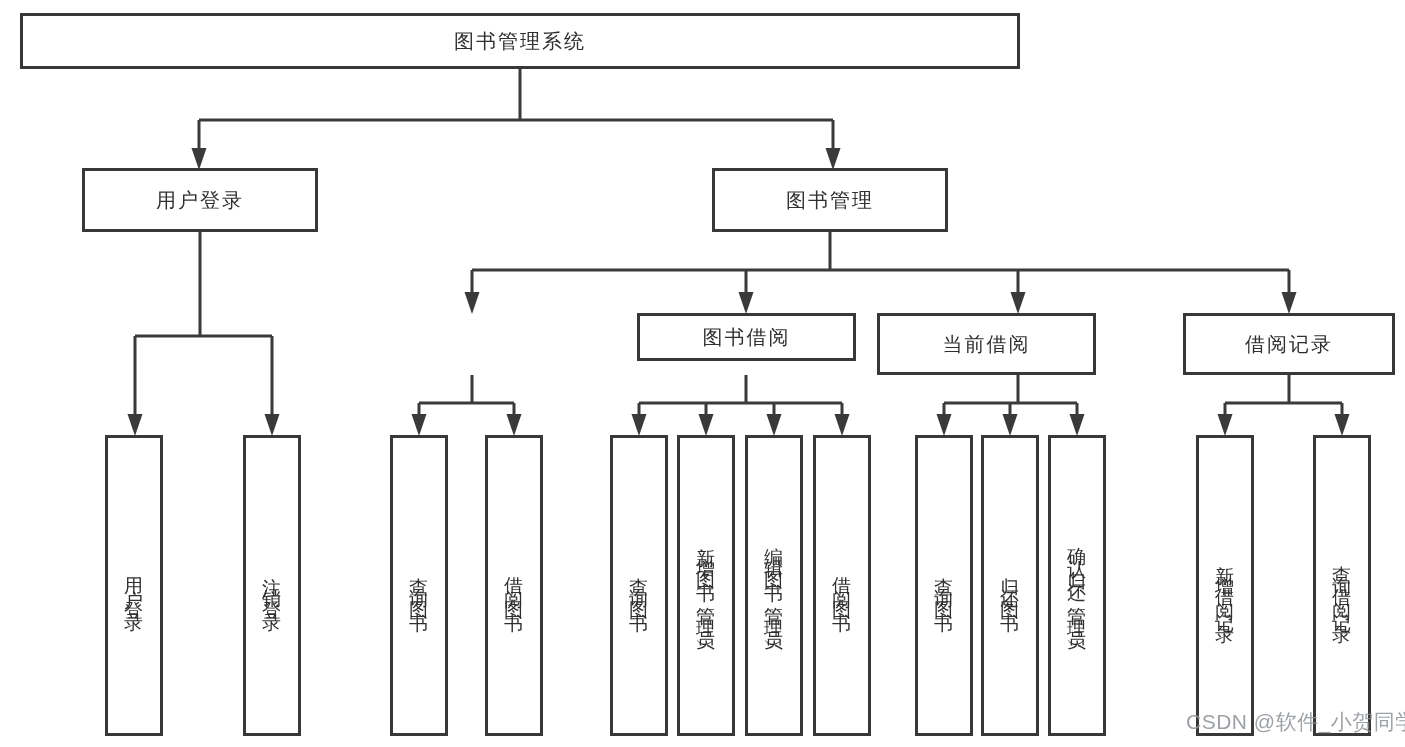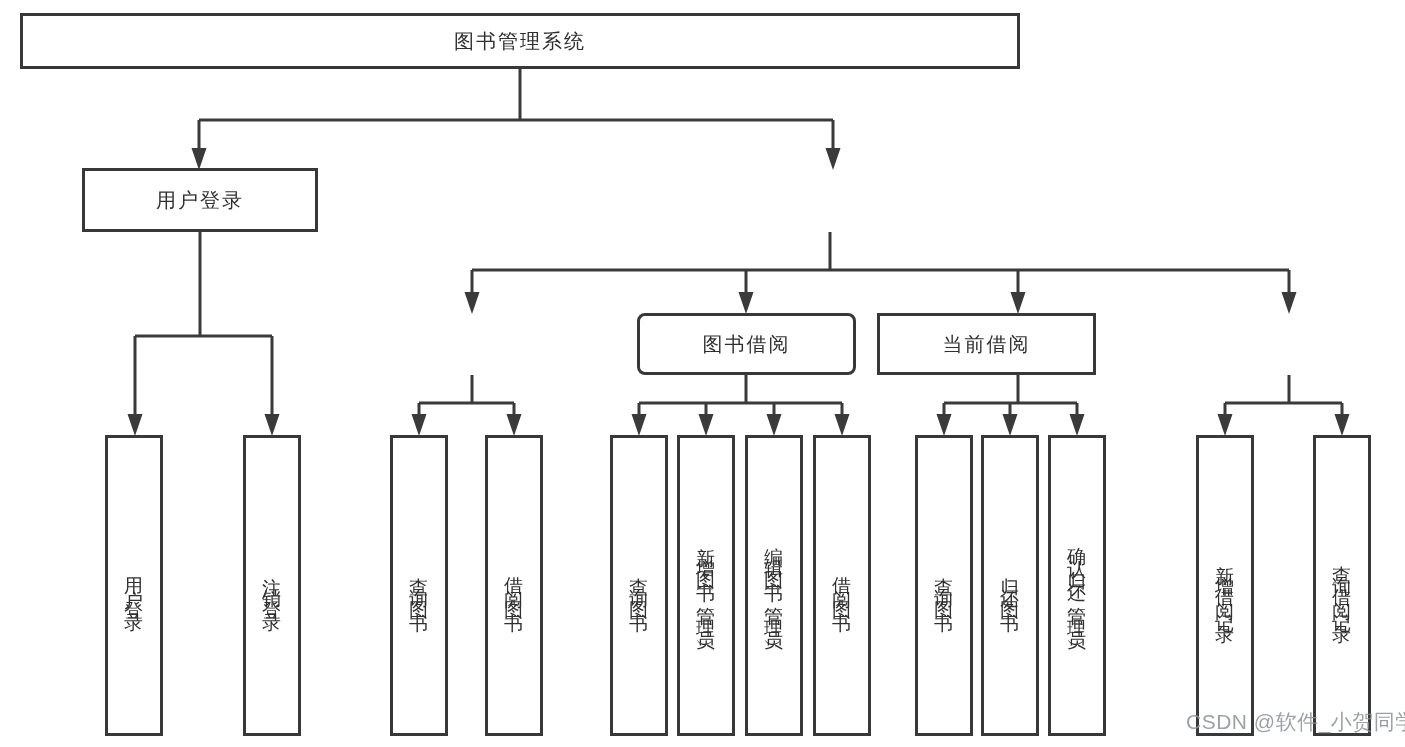--- a/index.html
+++ b/index.html
@@ -90,23 +90,25 @@
       <polygon points="1002.5,414 1017.5,414 1010,436"></polygon>
       <polygon points="1069.5,414 1084.5,414 1077,436"></polygon>
       <polygon points="1217.5,414 1232.5,414 1225,436"></polygon>
       <polygon points="1334.5,414 1349.5,414 1342,436"></polygon>
     </g>
   </svg>
 
   <div class="node" style="left:20px; top:13px; width:1000px; height:56px;">图书管理系统</div>
 
   <div class="node" style="left:82px; top:168px; width:236px; height:64px;">用户登录</div>
+  <div class="node" style="left:712px; top:168px; width:236px; height:64px;">图书管理</div>
 
-  <div class="node" style="left:637px; top:313px; width:219px; height:62px;border-radius:8px;">图书借阅</div>
+  <div class="node" style="left:637px; top:313px; width:219px; height:48px;">图书借阅</div>
   <div class="node" style="left:877px; top:313px; width:219px; height:62px;">当前借阅</div>
+  <div class="node" style="left:1183px; top:313px; width:212px; height:62px;">借阅记录</div>
 
   <div class="node v" style="left:105px; top:435px; width:58px; height:301px;">用户登录</div>
   <div class="node v" style="left:243px; top:435px; width:58px; height:301px;">注销登录</div>
 
   <div class="node v" style="left:390px; top:435px; width:58px; height:301px;">查询图书</div>
   <div class="node v" style="left:485px; top:435px; width:58px; height:301px;">借阅图书</div>
 
   <div class="node v" style="left:610px; top:435px; width:58px; height:301px;">查询图书</div>
   <div class="node v" style="left:677px; top:435px; width:58px; height:301px;">新增图书（管理员）</div>
   <div class="node v" style="left:745px; top:435px; width:58px; height:301px;">编辑图书（管理员）</div>

